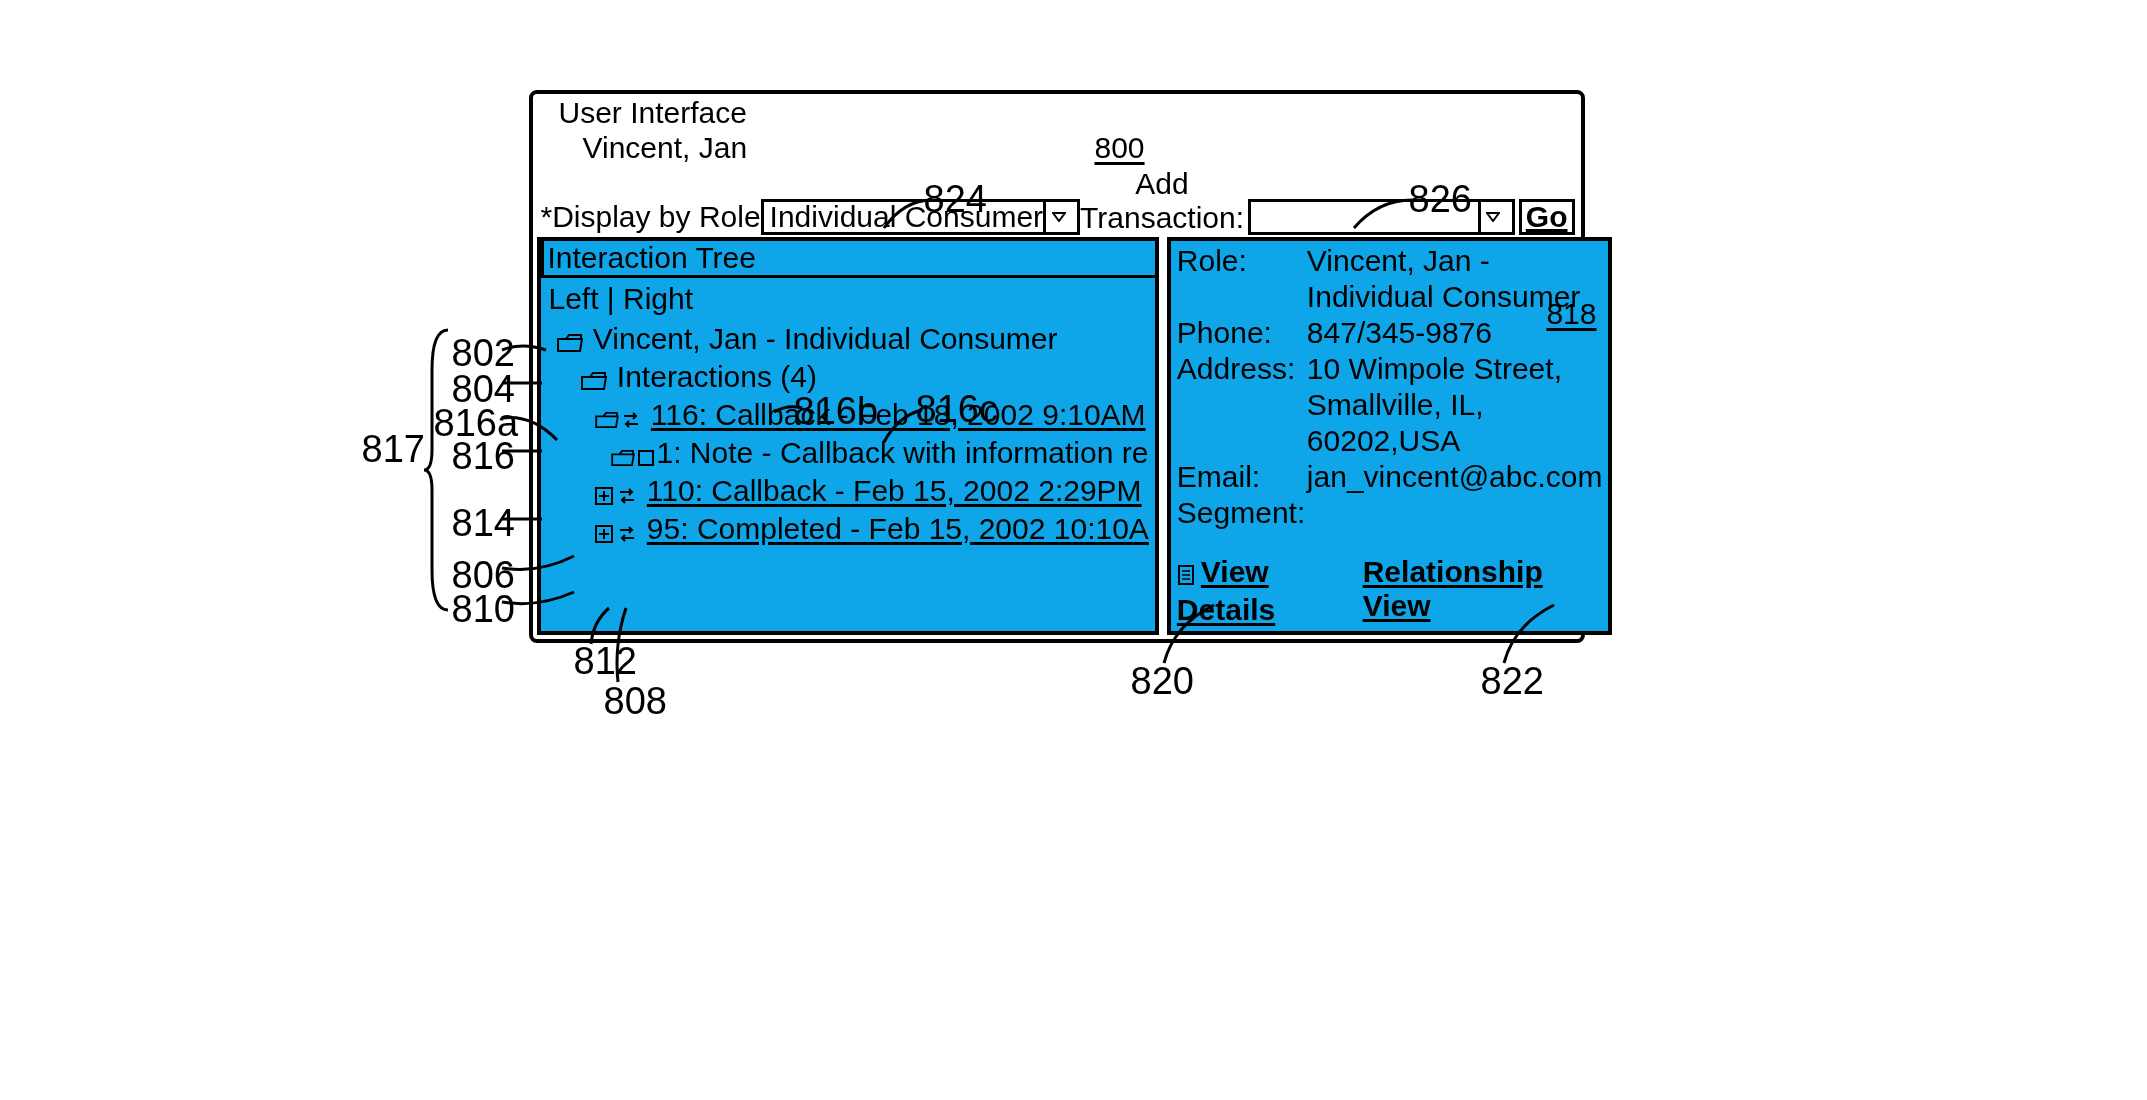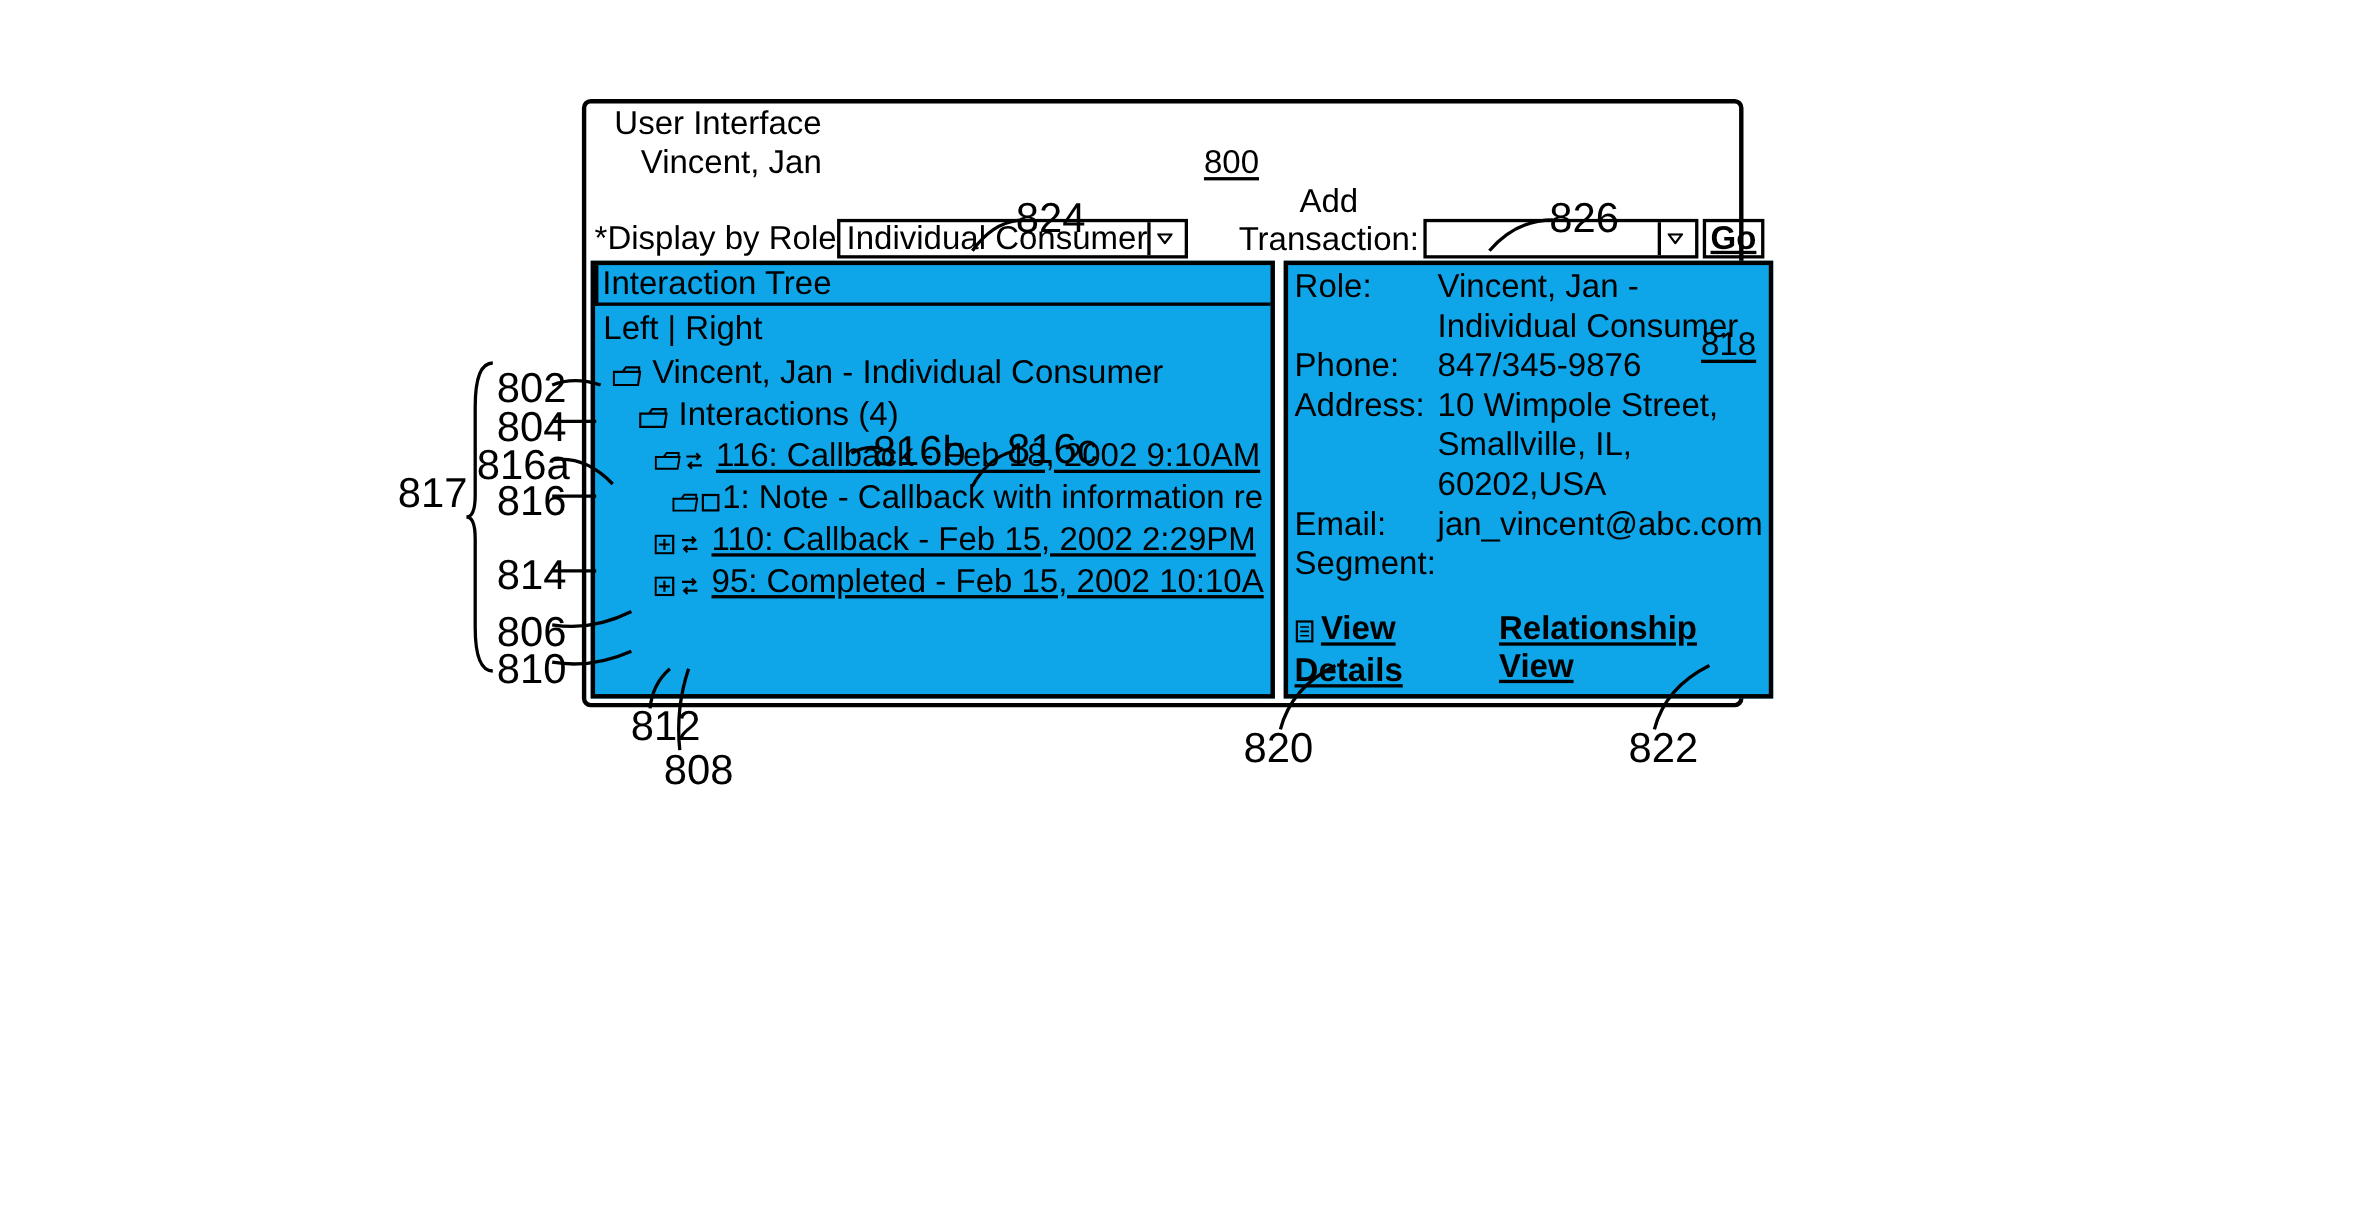--- a/index.html
+++ b/index.html
@@ -57,21 +57,20 @@
     align-items: center;
     white-space: nowrap;
     padding-left: 6px;
   }
   .controls-right {
     flex: 1;
     display: flex;
     align-items: flex-end;
     gap: 4px;
     white-space: nowrap;
-    margin-left: 46px;
   }
   .select-box {
     border: 3px solid #000;
     display: inline-flex;
     align-items: center;
     height: 36px;
     padding: 0 6px;
     min-width: 200px;
     position: relative;
   }

